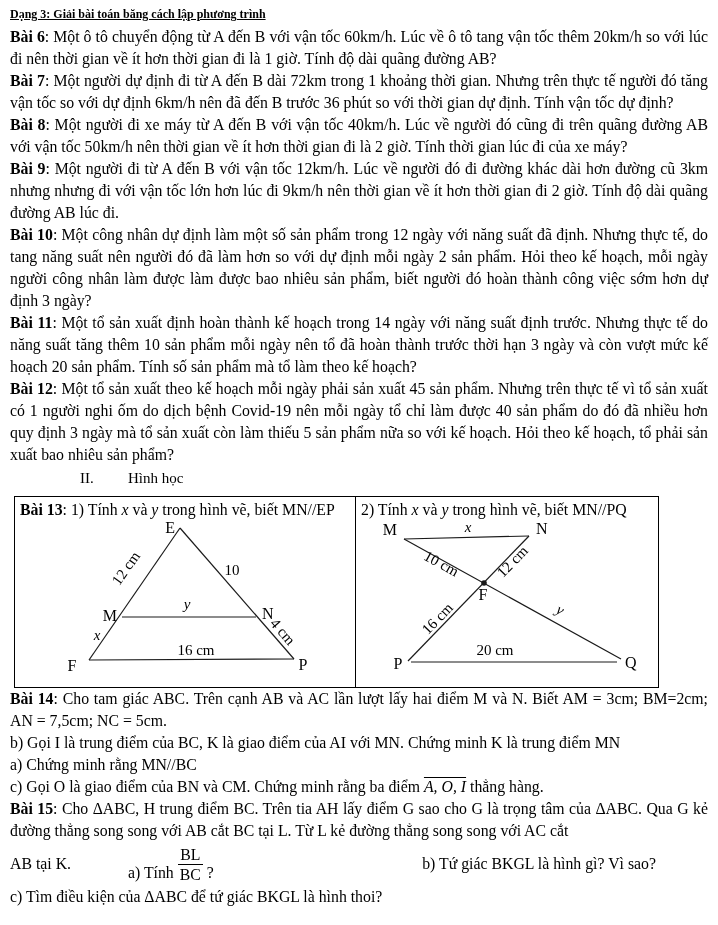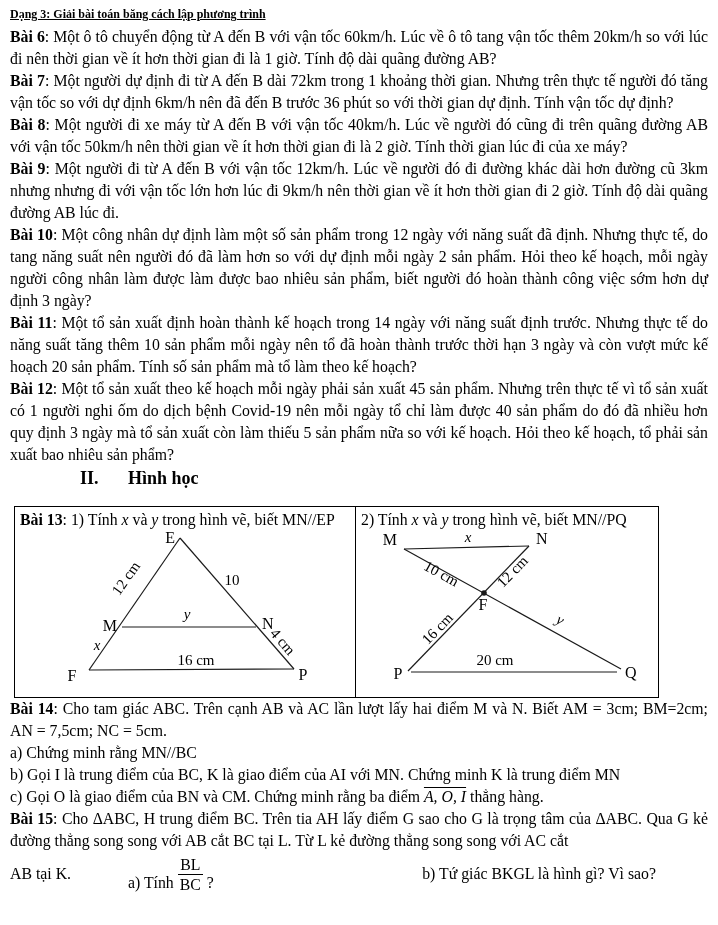--- a/index.html
+++ b/index.html
@@ -5,21 +5,21 @@
   html,body{margin:0;padding:0;background:#ffffff;}
   .page{
     width:718px;height:925px;position:relative;overflow:hidden;
     box-sizing:border-box;padding:3px 10px 0 10px;
     font-family:"Liberation Serif","DejaVu Serif",serif;
     font-size:15.8px;line-height:22px;color:#000;background:transparent;
   }
   .title{font-size:12px;font-weight:bold;text-decoration:underline;margin:0;line-height:23px;}
   p.para{margin:0;text-align:justify;}
   .lbl{font-weight:bold;}
-  .section-head{font-weight:bold;font-size:18px;margin:1px 0 16px 70px;line-height:23px;}
+  .section-head{font-weight:normal;font-size:15px;margin:1px 0 6px 70px;line-height:23px;}
   .section-head .num{display:inline-block;width:48px;}
   table.geo{border-collapse:collapse;margin-left:4px;table-layout:fixed;}
   table.geo td{border:1.6px solid #000;vertical-align:top;padding:1px 5px 16px 5px;background:transparent;}
   td.c1{width:330px;}
   td.c2{width:292px;}
   .cap{white-space:nowrap;line-height:23px;}
   .it{font-style:italic;}
   svg.diagram{display:block;}
   svg.diagram text{font-family:"Liberation Serif",serif;font-size:15px;fill:#000;}
   svg.diagram .pt{font-size:16px;}
@@ -121,31 +121,32 @@
           <text x="134" y="134" text-anchor="middle">20 cm</text>
           <text class="pt" x="37" y="148" text-anchor="middle">P</text>
           <text class="pt" x="264" y="147" text-anchor="start">Q</text>
         </svg>
       </td>
     </tr>
   </tbody>
     </table>
 
   <p class="para"><span class="lbl">Bài 14</span><span>: Cho tam giác ABC. Trên cạnh AB và AC lần lượt lấy hai điểm M và N. Biết AM = 3cm; BM=2cm; AN = 7,5cm; NC = 5cm.</span></p>
+  <p class="para" style="text-align:left;">b) Gọi I là trung điểm của BC, K là giao điểm của AI với MN. Chứng minh K là trung điểm MN</p>
   <p class="para" style="text-align:left;">a) Chứng minh rằng MN//BC</p>
-  <p class="para" style="text-align:left;">b) Gọi I là trung điểm của BC, K là giao điểm của AI với MN. Chứng minh K là trung điểm MN</p>
   <p class="para" style="text-align:left;"><span>c) Gọi O là giao điểm của BN và CM. Chứng minh rằng ba điểm </span><span class="it" style="text-decoration:overline;">A, O, I</span><span> thẳng hàng.</span></p>
 
   <p class="para"><span class="lbl">Bài 15</span><span>: Cho ΔABC, H trung điểm BC. Trên tia AH lấy điểm G sao cho G là trọng tâm của ΔABC. Qua G kẻ đường thẳng song song với AB cắt BC tại L. Từ L kẻ đường thẳng song song với AC cắt</span></p>
   <div class="b15-line3">
     <span class="left">AB tại K.</span>
     <span class="b15-item-a">
       <span>a) Tính</span>
       <span class="frac">
         <span class="num">BL</span>
         <span class="den">BC</span>
       </span>
       <span>?</span>
     </span>
     <span class="b15-item-b">b) Tứ giác BKGL là hình gì? Vì sao?</span>
   </div>
+  <p class="para b15-line-c" style="text-align:left;">c) Tìm điều kiện của ΔABC để tứ giác BKGL là hình thoi?</p>
 
 </div>
 
 </body></html>

